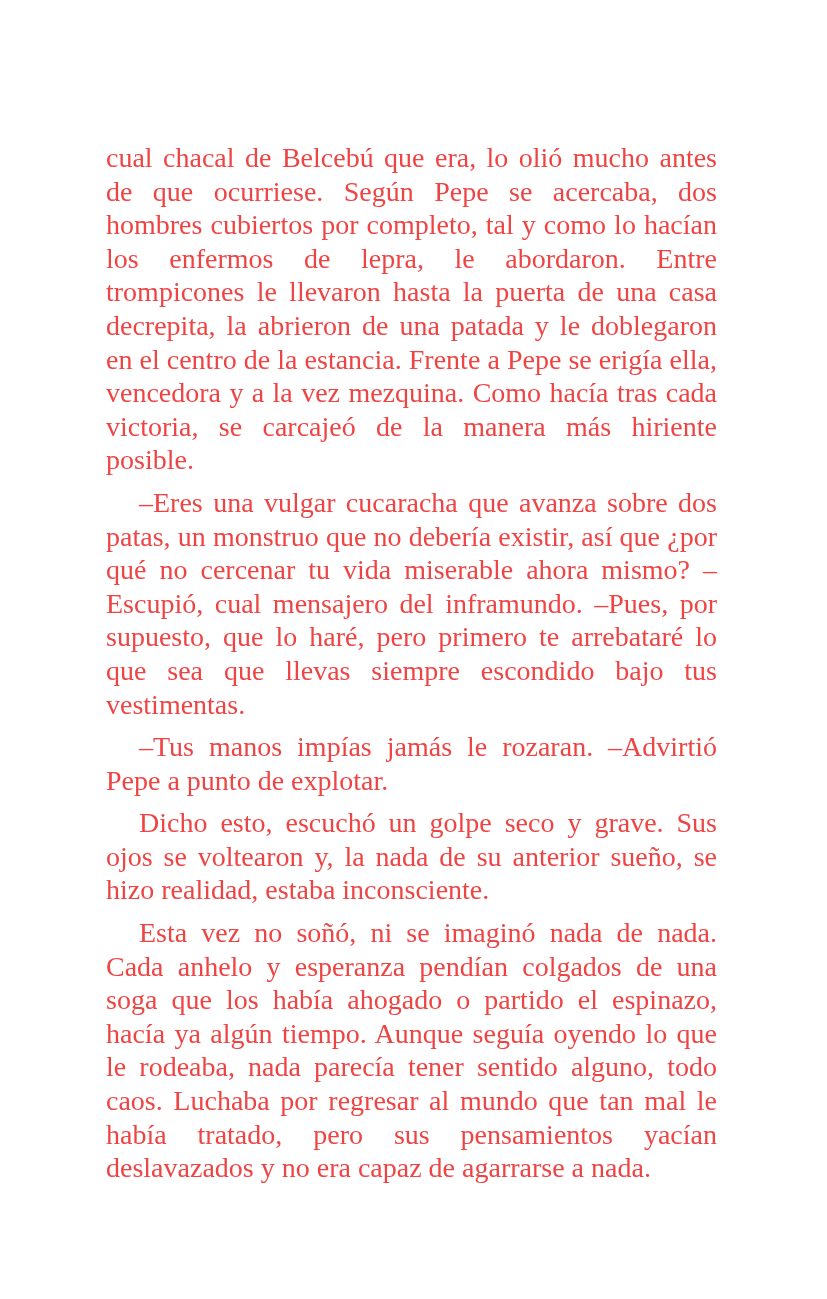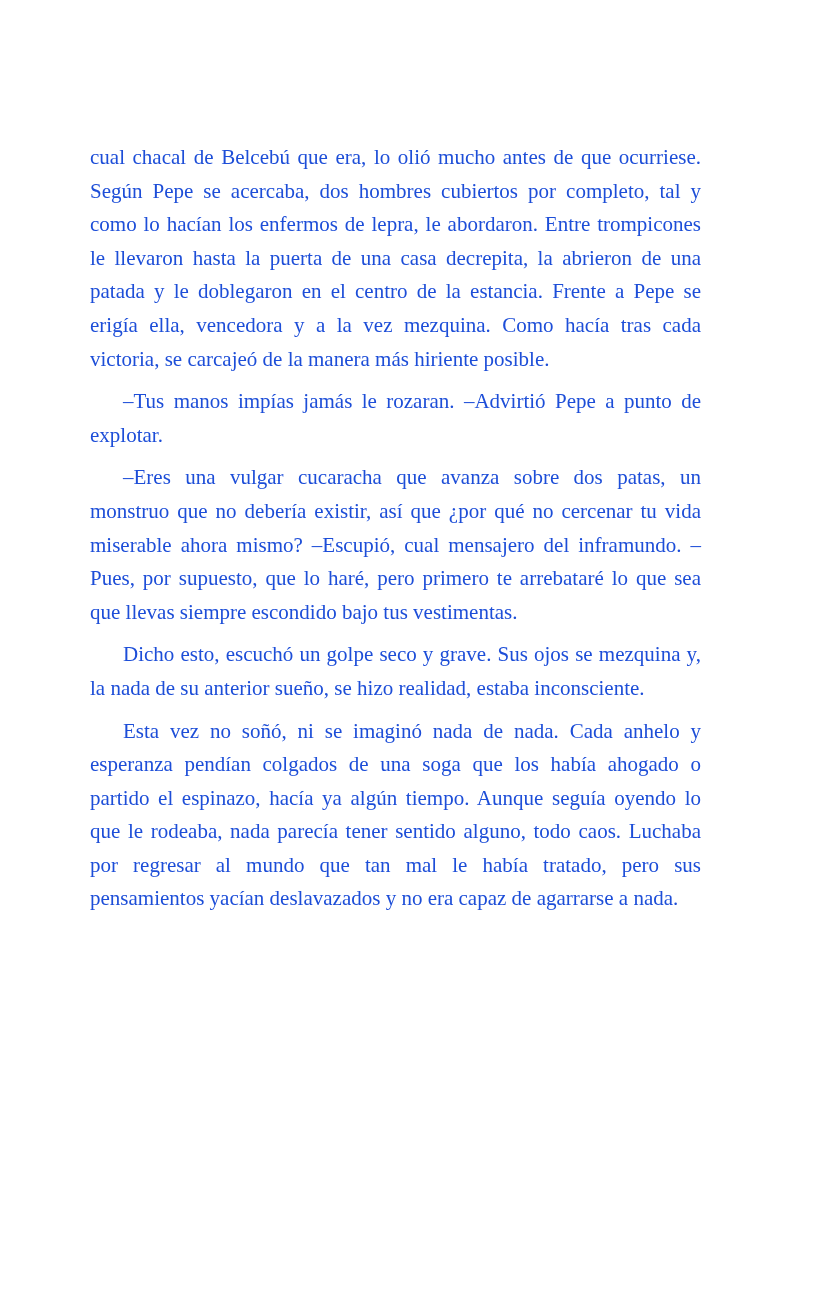--- a/index.html
+++ b/index.html
@@ -11,40 +11,40 @@
     position: relative;
     width: 827px;
     height: 1299px;
     background: #ffffff;
     overflow: hidden;
     font-family: "Liberation Serif", "DejaVu Serif", serif;
   }
   .text-block {
     position: absolute;
     top: 141px;
-    left: 90px;
+    left: 106px;
     width: 611px;
-    color: #1d4ed8;
-    font-size: 21px;
+    color: #ef4444;
+    font-size: 28px;
     line-height: 33.6px;
     text-align: justify;
   }
   .text-block p {
     margin: 0 0 9px 0;
     padding: 0;
     text-indent: 0;
   }
   .text-block p.indent {
     text-indent: 33px;
   }
 </style>
 </head>
 <body>
 
 <div class="page">
   <div class="text-block">
     <p>cual chacal de Belcebú que era, lo olió mucho antes de que ocurriese. Según Pepe se acercaba, dos hombres cubiertos por completo, tal y como lo hacían los enfermos de lepra, le abordaron. Entre trompicones le llevaron hasta la puerta de una casa decrepita, la abrieron de una patada y le doblegaron en el centro de la estancia. Frente a Pepe se erigía ella, vencedora y a la vez mezquina. Como hacía tras cada victoria, se carcajeó de la manera más hiriente posible.</p>
+    <p class="indent">–Eres una vulgar cucaracha que avanza sobre dos patas, un monstruo que no debería existir, así que ¿por qué no cercenar tu vida miserable ahora mismo? –Escupió, cual mensajero del inframundo. –Pues, por supuesto, que lo haré, pero primero te arrebataré lo que sea que llevas siempre escondido bajo tus vestimentas.</p>
     <p class="indent">–Tus manos impías jamás le rozaran. –Advirtió Pepe a punto de explotar.</p>
-    <p class="indent">–Eres una vulgar cucaracha que avanza sobre dos patas, un monstruo que no debería existir, así que ¿por qué no cercenar tu vida miserable ahora mismo? –Escupió, cual mensajero del inframundo. –Pues, por supuesto, que lo haré, pero primero te arrebataré lo que sea que llevas siempre escondido bajo tus vestimentas.</p>
-    <p class="indent">Dicho esto, escuchó un golpe seco y grave. Sus ojos se mezquina y, la nada de su anterior sueño, se hizo realidad, estaba inconsciente.</p>
+    <p class="indent">Dicho esto, escuchó un golpe seco y grave. Sus ojos se voltearon y, la nada de su anterior sueño, se hizo realidad, estaba inconsciente.</p>
     <p class="indent">Esta vez no soñó, ni se imaginó nada de nada. Cada anhelo y esperanza pendían colgados de una soga que los había ahogado o partido el espinazo, hacía ya algún tiempo. Aunque seguía oyendo lo que le rodeaba, nada parecía tener sentido alguno, todo caos. Luchaba por regresar al mundo que tan mal le había tratado, pero sus pensamientos yacían deslavazados y no era capaz de agarrarse a nada.</p>
   </div>
 </div>
 
 </body></html>

